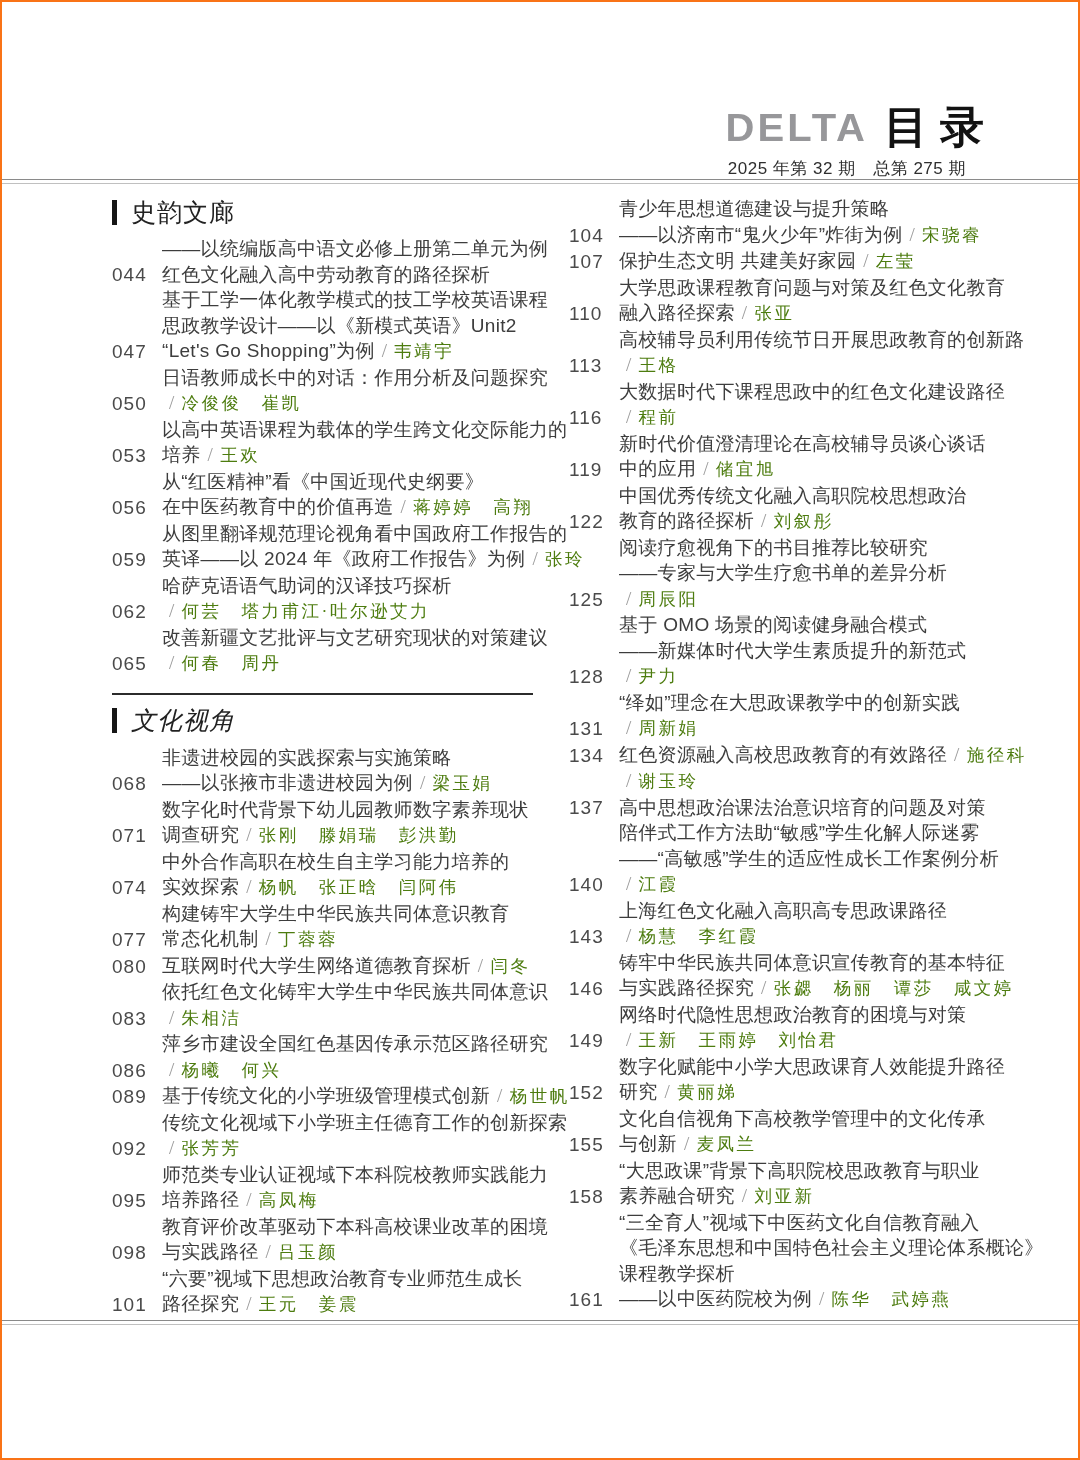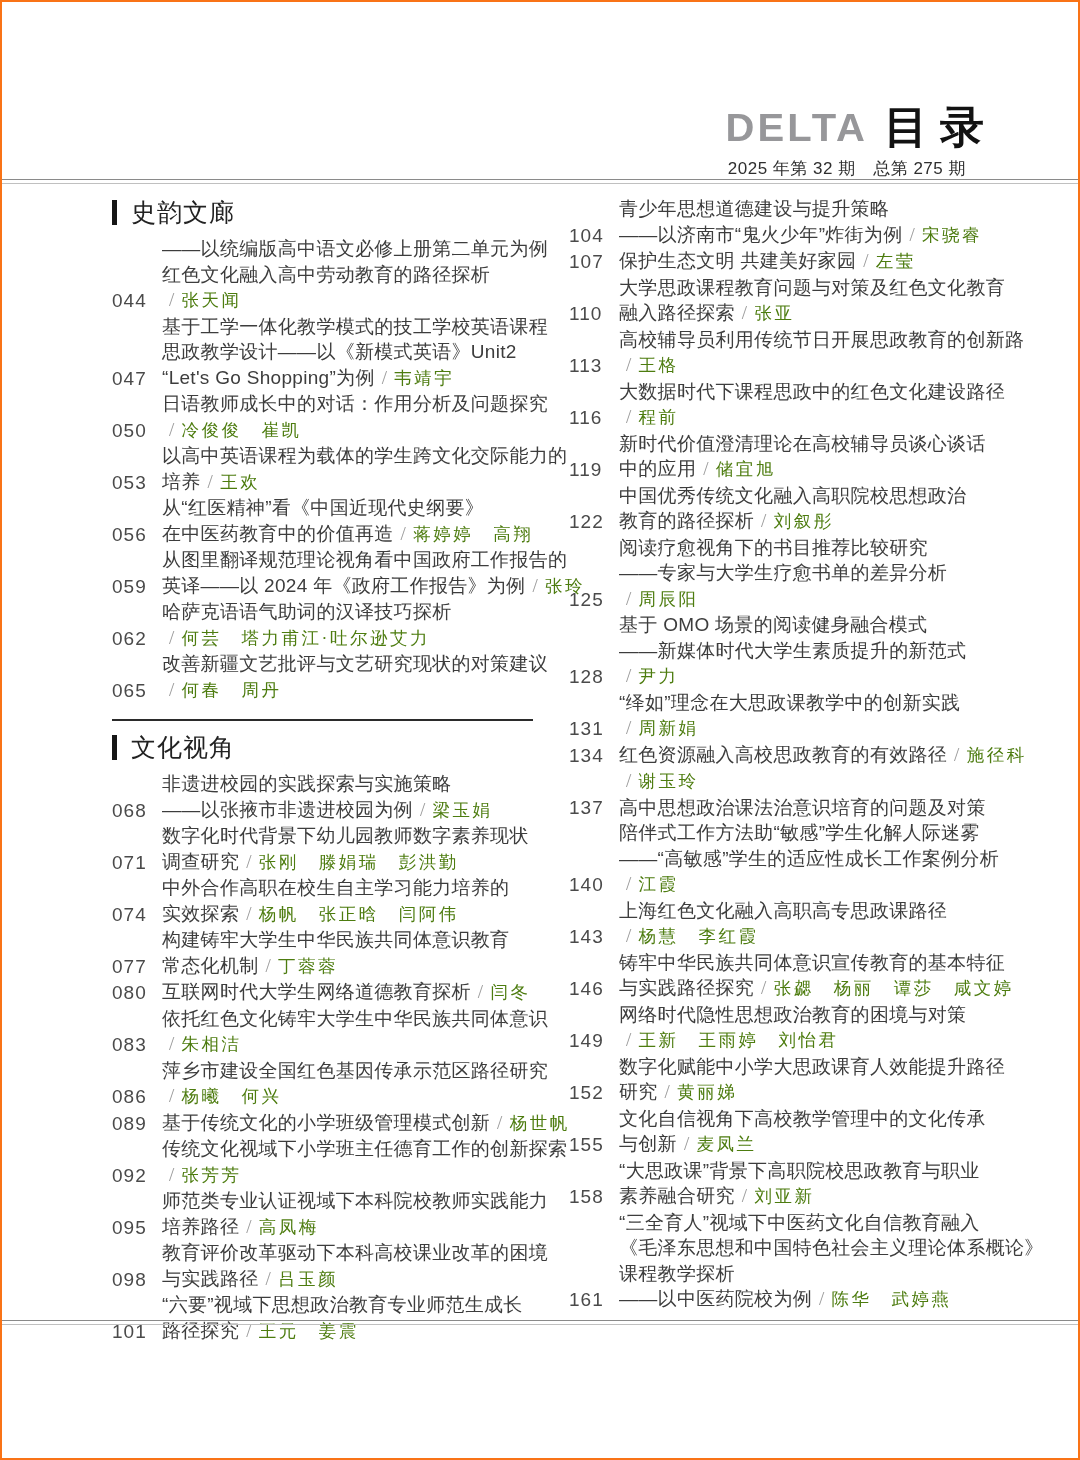--- a/index.html
+++ b/index.html
@@ -47,21 +47,21 @@
   .col.right{width:421px;}
   
   .section-divider{
     border:0;border-top:2px solid #2b2b2b;
     margin:16px 0 0 0;width:100%;
   }
   .section-header{
     display:flex;align-items:center;
     height:32px;margin:0 0 8px 0;
   }
-  .section-divider + .section-header{margin-top:10px;}
+  .section-divider + .section-header{margin-top:10px;font-style:italic;}
   .section-bar{
     width:5px;height:25px;background:#161616;
     margin-right:14px;flex:0 0 auto;
   }
   .section-title{
     font-size:25px;font-weight:500;color:#222;letter-spacing:1px;
   }
   
   .entry{display:flex;align-items:flex-end;}
   .no{
@@ -96,21 +96,20 @@
     <div class="col left" id="col-left">
         <div class="section-header">
           <span class="section-bar"></span>
           <span class="section-title">史韵文廊</span>
         </div>
         <div class="entry">
           <span class="no">044</span>
           <div class="lines">
             <div class="line"><span class="t">——以统编版高中语文必修上册第二单元为例</span></div>
             <div class="line"><span class="t">红色文化融入高中劳动教育的路径探析</span></div>
-            <div class="line"><span class="sep">/</span><span class="authors">张天闻</span></div>
           </div>
         </div>
         <div class="entry">
           <span class="no">047</span>
           <div class="lines">
             <div class="line"><span class="t">基于工学一体化教学模式的技工学校英语课程</span></div>
             <div class="line"><span class="t">思政教学设计——以《新模式英语》Unit2</span></div>
             <div class="line"><span class="t">“Let's Go Shopping”为例</span><span class="sep">/</span><span class="authors">韦靖宇</span></div>
           </div>
         </div>

